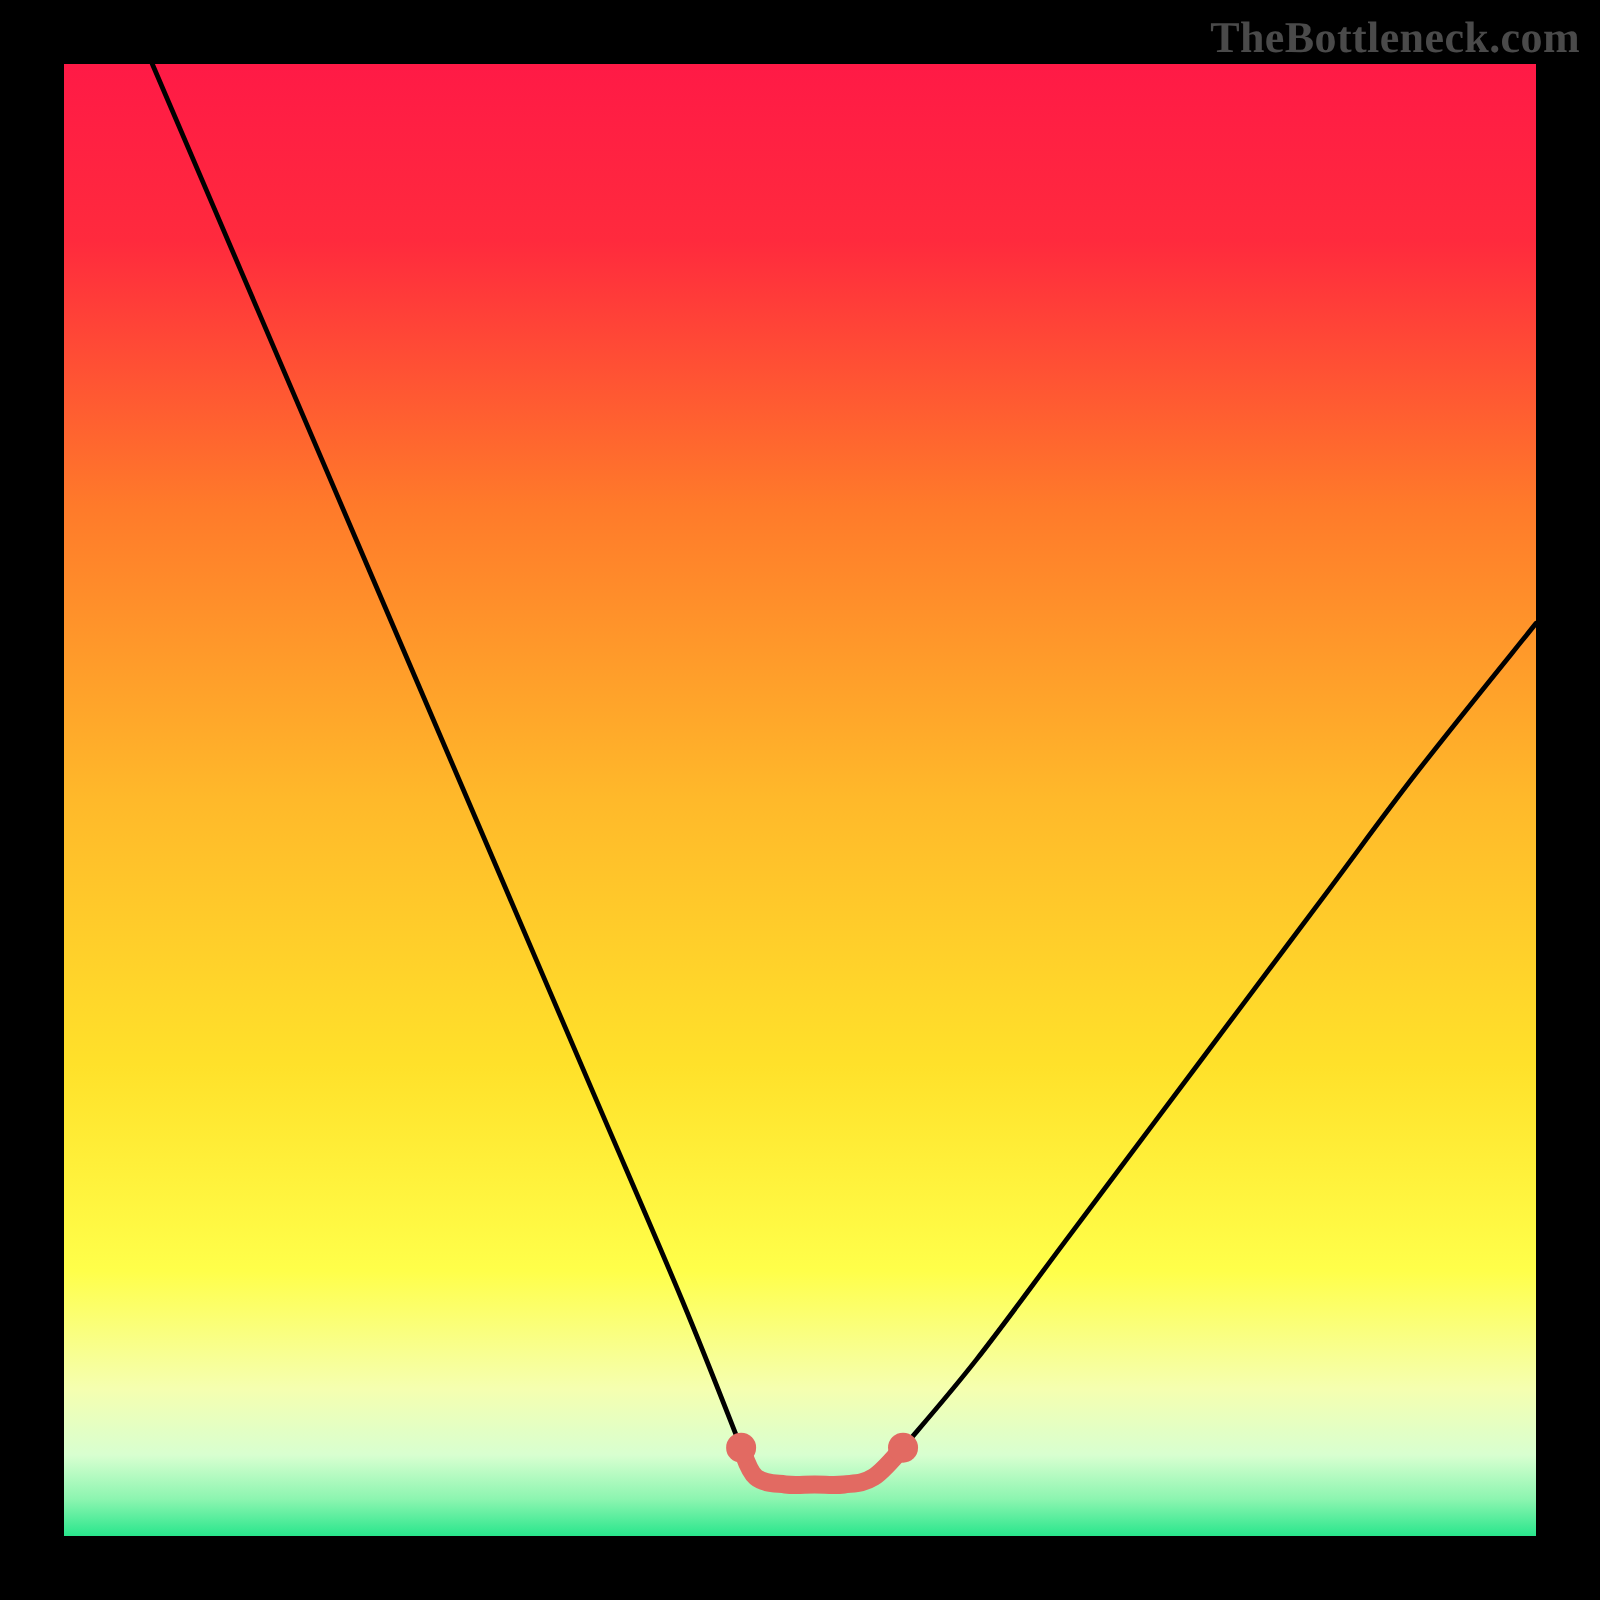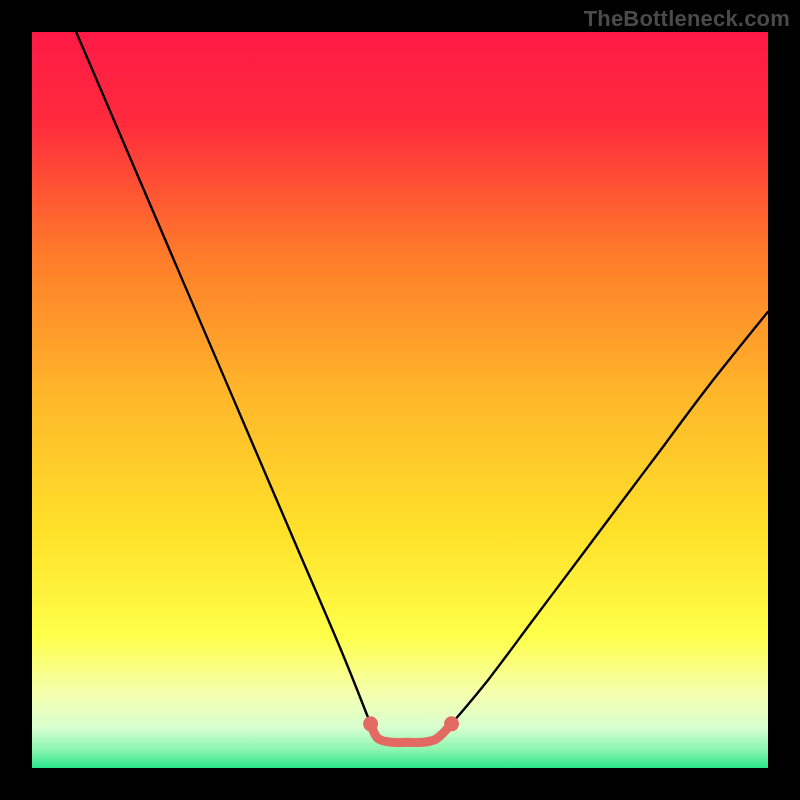--- a/index.html
+++ b/index.html
@@ -27,20 +27,21 @@
   }
   .watermark {
     position: absolute;
     top: 6px;
     right: 10px;
     color: #4a4a4a;
     font-size: 22px;
     font-weight: 600;
     letter-spacing: 0.2px;
     user-select: none;
+    font-family: Liberation Serif, serif;
   }
 </style>
 </head>
 <body>
 
 <div class="frame">
   <div class="plot">
     <svg viewBox="0 0 736 736" width="736" height="736" preserveAspectRatio="none">
       <defs>
         <linearGradient id="bg-grad" x1="0" y1="0" x2="0" y2="1">

